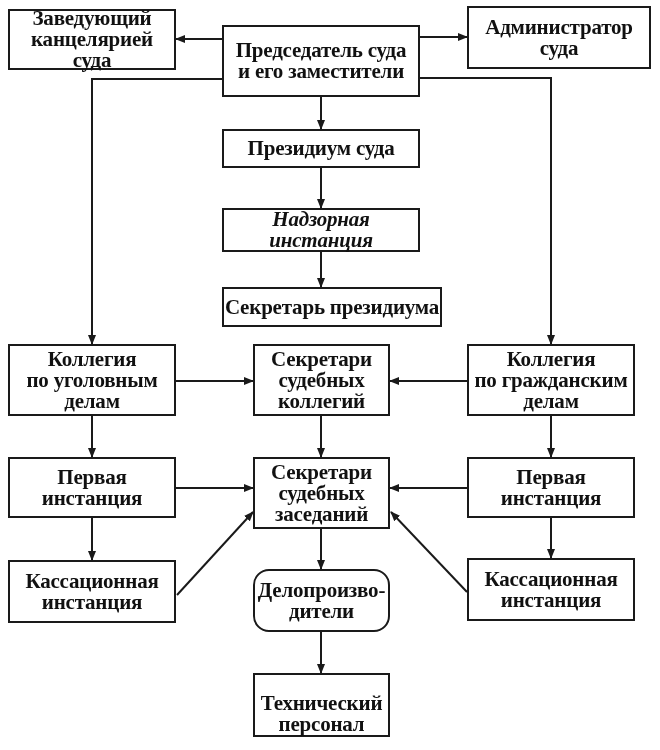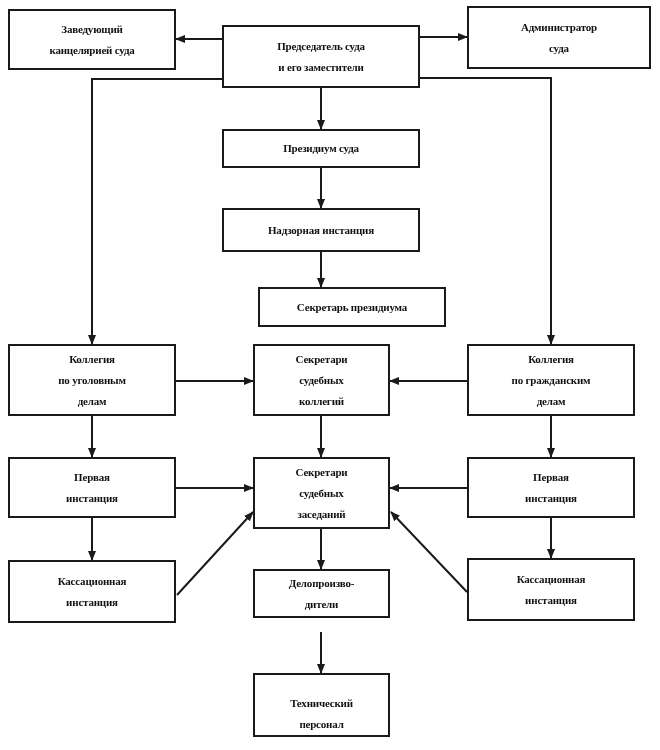--- a/index.html
+++ b/index.html
@@ -1,20 +1,20 @@
 <!DOCTYPE html>
 <html><head>
 <meta charset="utf-8">
 <style>
   html, body { margin: 0; padding: 0; background: #ffffff; }
   body { width: 660px; height: 750px; position: relative; overflow: hidden;
          font-family: "Liberation Serif", "DejaVu Serif", serif; color: #111; }
   .box { position: absolute; box-sizing: border-box; border: 2px solid #1a1a1a;
          background: #fff; display: flex; align-items: center; justify-content: center;
-         text-align: center; font-weight: bold; font-size: 11px; line-height: 21px;
+         text-align: center; font-weight: bold; font-size: 21px; line-height: 21px;
          letter-spacing: -0.2px; }
   .box span { white-space: pre-line; display: block; }
   svg.links { position: absolute; left: 0; top: 0; }
 </style>
 </head>
 <body>
 
 <svg class="links" width="660" height="750">
   <defs>
     <marker id="arr" markerWidth="10" markerHeight="10" refX="9" refY="5" orient="auto" markerUnits="userSpaceOnUse">
@@ -42,36 +42,36 @@
     <line x1="467" y1="592" x2="391" y2="512" marker-end="url(#arr)"></line>
     <line x1="321" y1="529" x2="321" y2="569" marker-end="url(#arr)"></line>
     <line x1="321" y1="632" x2="321" y2="673" marker-end="url(#arr)"></line>
   </g>
 </svg>
 
 <div class="box" style="left:8px;top:9px;width:168px;height:61px;">
   <span>Заведующий
 канцелярией суда</span>
 </div>
-<div class="box" style="left:222px;top:25px;width:198px;height:63px;">
+<div class="box" style="left:222px;top:25px;width:198px;height:72px;">
   <span>Председатель суда
 и его заместители</span>
 </div>
 <div class="box" style="left:467px;top:6px;width:184px;height:63px;">
   <span>Администратор
 суда</span>
 </div>
 
 <div class="box" style="left:222px;top:129px;width:198px;height:39px;">
   <span>Президиум суда</span>
 </div>
-<div class="box" style="left:222px;top:208px;width:198px;height:44px;">
+<div class="box" style="left:222px;top:208px;width:198px;height:44px;font-style:italic;">
   <span>Надзорная инстанция</span>
 </div>
-<div class="box" style="left:222px;top:287px;width:188px;height:40px;margin-left:36px;">
+<div class="box" style="left:222px;top:287px;width:220px;height:40px;">
   <span>Секретарь президиума</span>
 </div>
 
 <div class="box" style="left:8px;top:344px;width:168px;height:72px;">
   <span>Коллегия
 по уголовным
 делам</span>
 </div>
 <div class="box" style="left:253px;top:344px;width:137px;height:72px;">
   <span>Секретари
@@ -95,21 +95,21 @@
 </div>
 <div class="box" style="left:467px;top:457px;width:168px;height:61px;">
   <span>Первая
 инстанция</span>
 </div>
 
 <div class="box" style="left:8px;top:560px;width:168px;height:63px;">
   <span>Кассационная
 инстанция</span>
 </div>
-<div class="box" style="left:253px;top:569px;width:137px;height:49px;">
+<div class="box" style="left:253px;top:569px;width:137px;height:63px;border-radius:16px;">
   <span>Делопроизво-
 дители</span>
 </div>
 <div class="box" style="left:467px;top:558px;width:168px;height:63px;">
   <span>Кассационная
 инстанция</span>
 </div>
 
 <div class="box" style="left:253px;top:673px;width:137px;height:64px;align-items:flex-end;">
   <span>Технический

